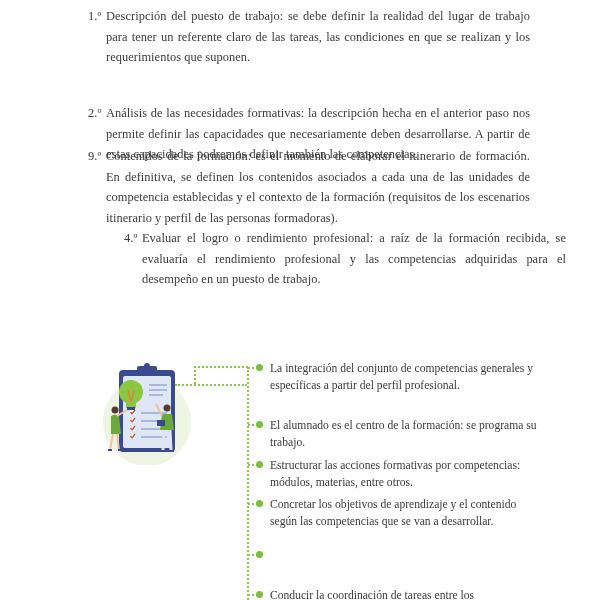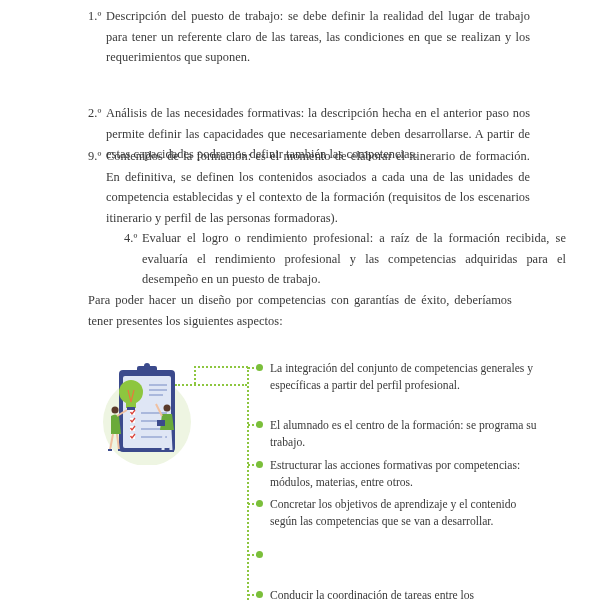--- a/index.html
+++ b/index.html
@@ -48,21 +48,20 @@
   </div>
   <div class="para num-item" id="p2">
     <span class="num">2.º</span><span>Análisis de las necesidades formativas: la descripción hecha en el anterior paso nos permite definir las capacidades que necesariamente deben desarrollarse. A partir de estas capacidades podremos definir también las competencias.</span>
   </div>
   <div class="para num-item" id="p3">
     <span class="num">9.º</span><span>Contenidos de la formación: es el momento de elaborar el itinerario de formación. En definitiva, se definen los contenidos asociados a cada una de las unidades de competencia establecidas y el contexto de la formación (requisitos de los escenarios itinerario y perfil de las personas formadoras).</span>
   </div>
   <div class="para num-item" id="p4">
     <span class="num">4.º</span><span>Evaluar el logro o rendimiento profesional: a raíz de la formación recibida, se evaluaría el rendimiento profesional y las competencias adquiridas para el desempeño en un puesto de trabajo.</span>
   </div>
-  <div class="para" id="p5">Para poder hacer un diseño por competencias con garantías de éxito, deberíamos tener presentes los siguientes aspectos:</div>
 
   <svg class="illus" viewBox="0 0 100 105">
     <circle cx="52" cy="62" r="44" fill="#eef5e2"></circle>
     <g>
       <rect x="24" y="10" width="56" height="82" rx="4" fill="#3b4a8c"></rect>
       <rect x="28" y="16" width="48" height="72" rx="2" fill="#dfe6f5"></rect>
       <rect x="42" y="6" width="20" height="8" rx="2" fill="#3b4a8c"></rect>
       <circle cx="52" cy="6" r="3" fill="#3b4a8c"></circle>
       <rect x="54" y="24" width="18" height="2" fill="#aab8dc"></rect>
       <rect x="54" y="29" width="18" height="2" fill="#aab8dc"></rect>

